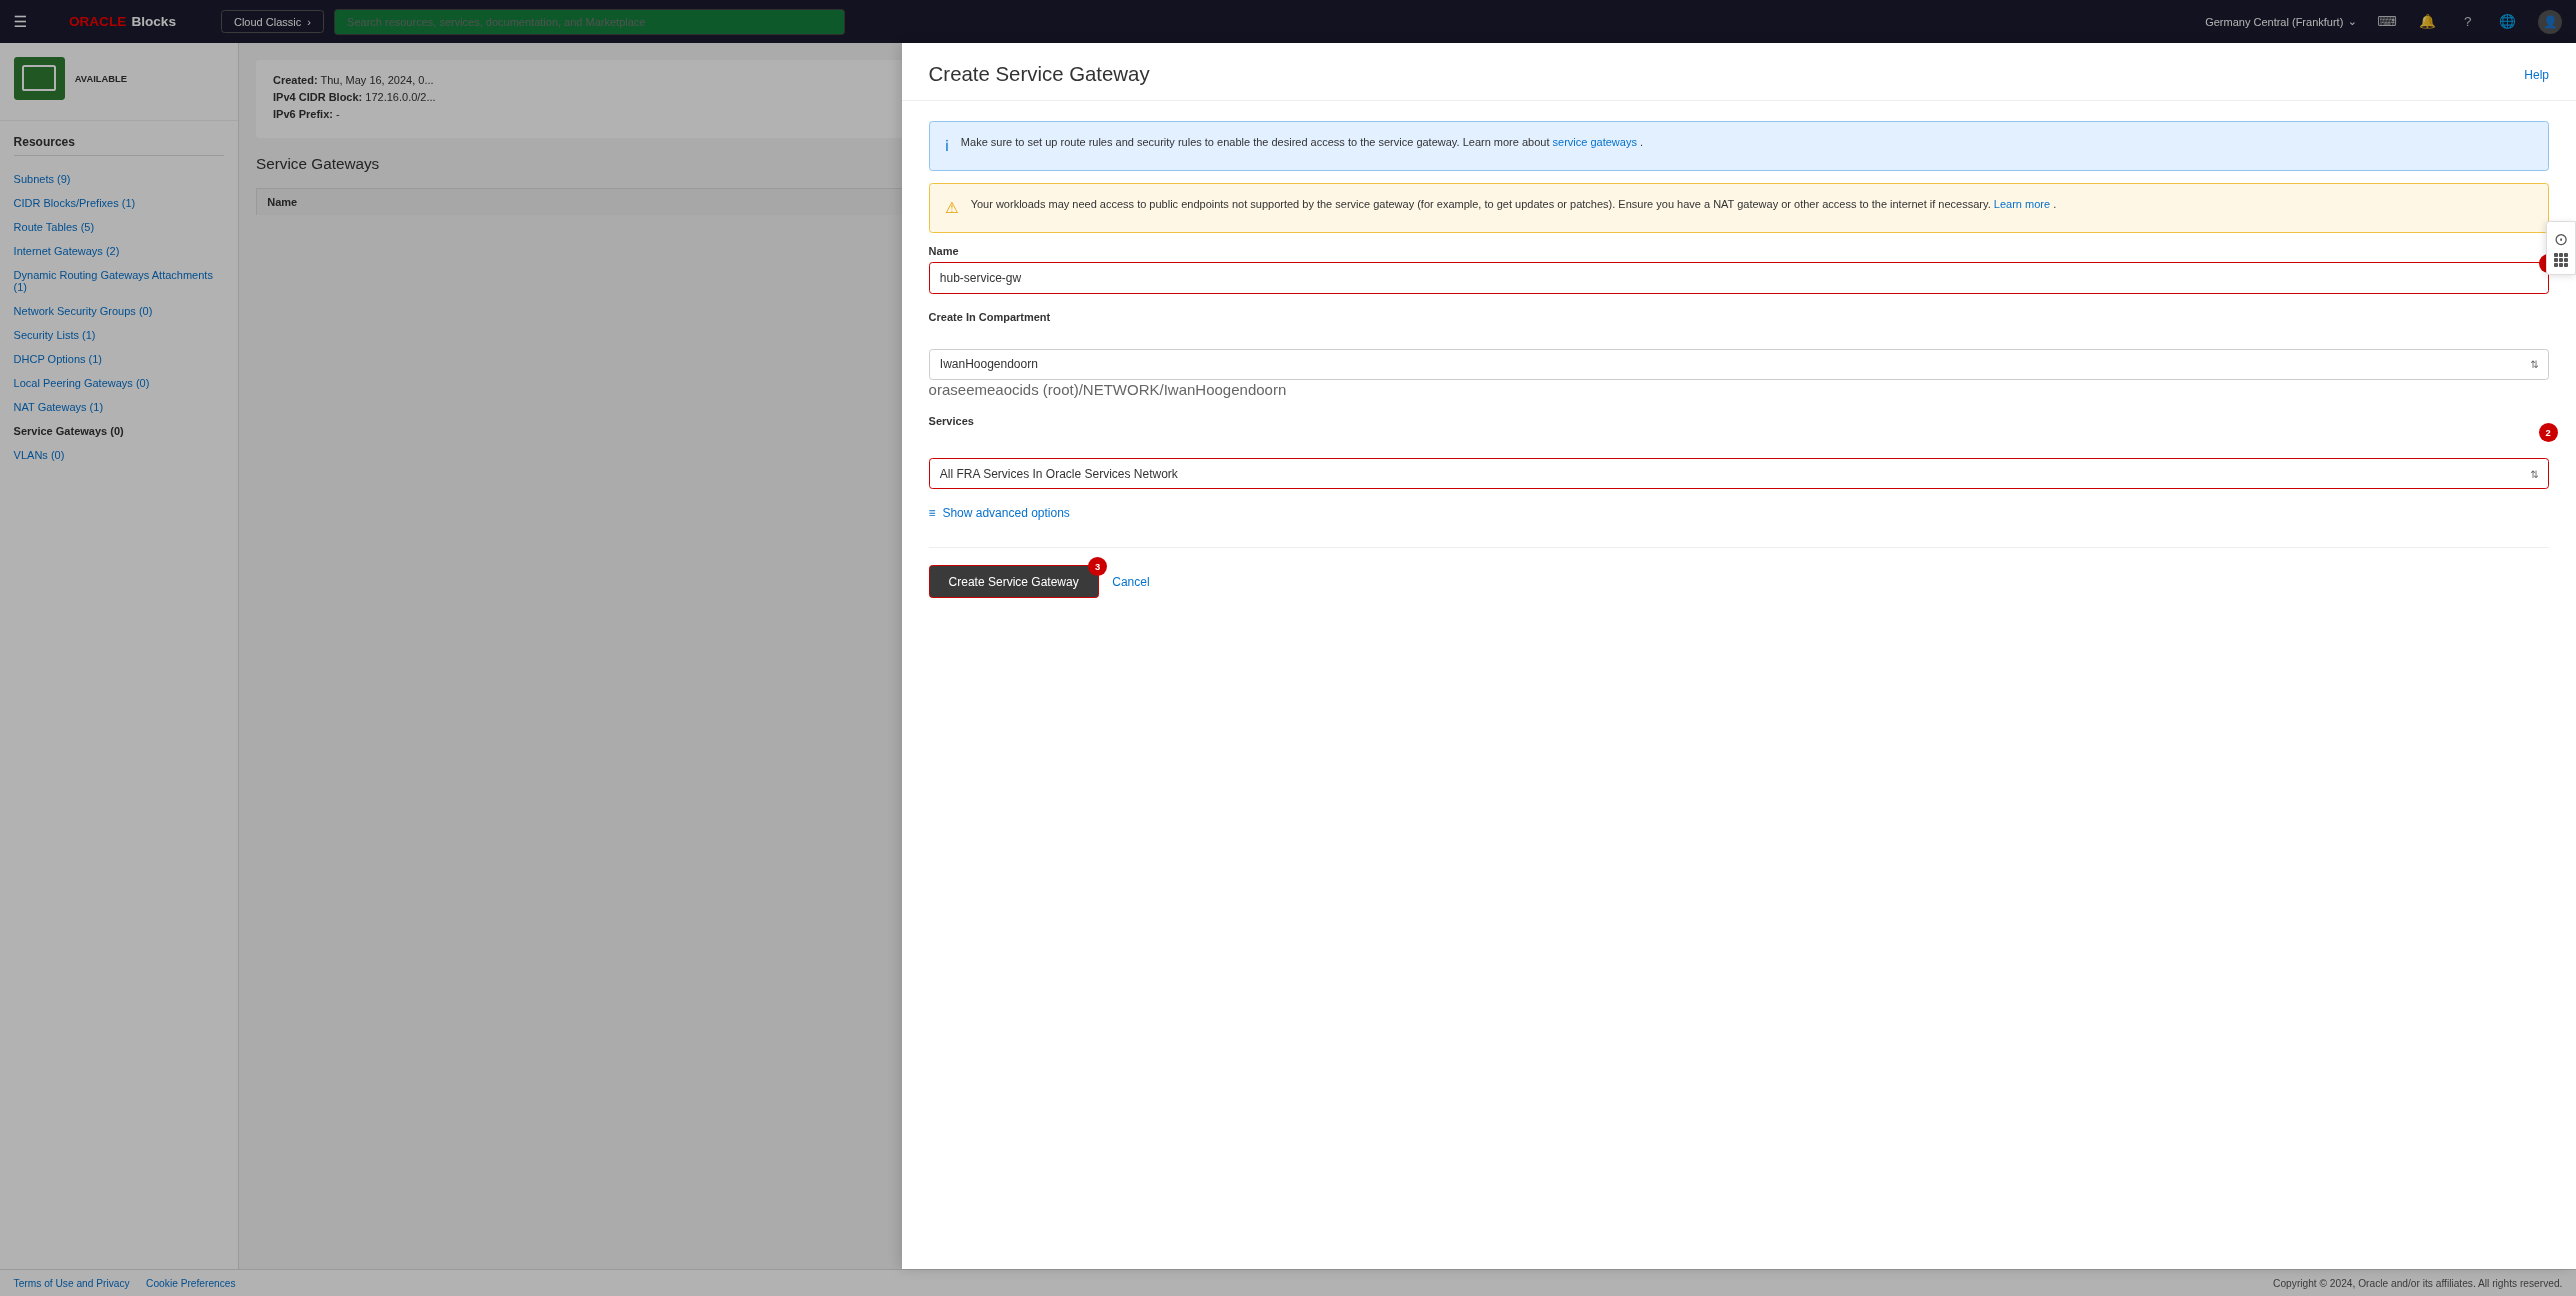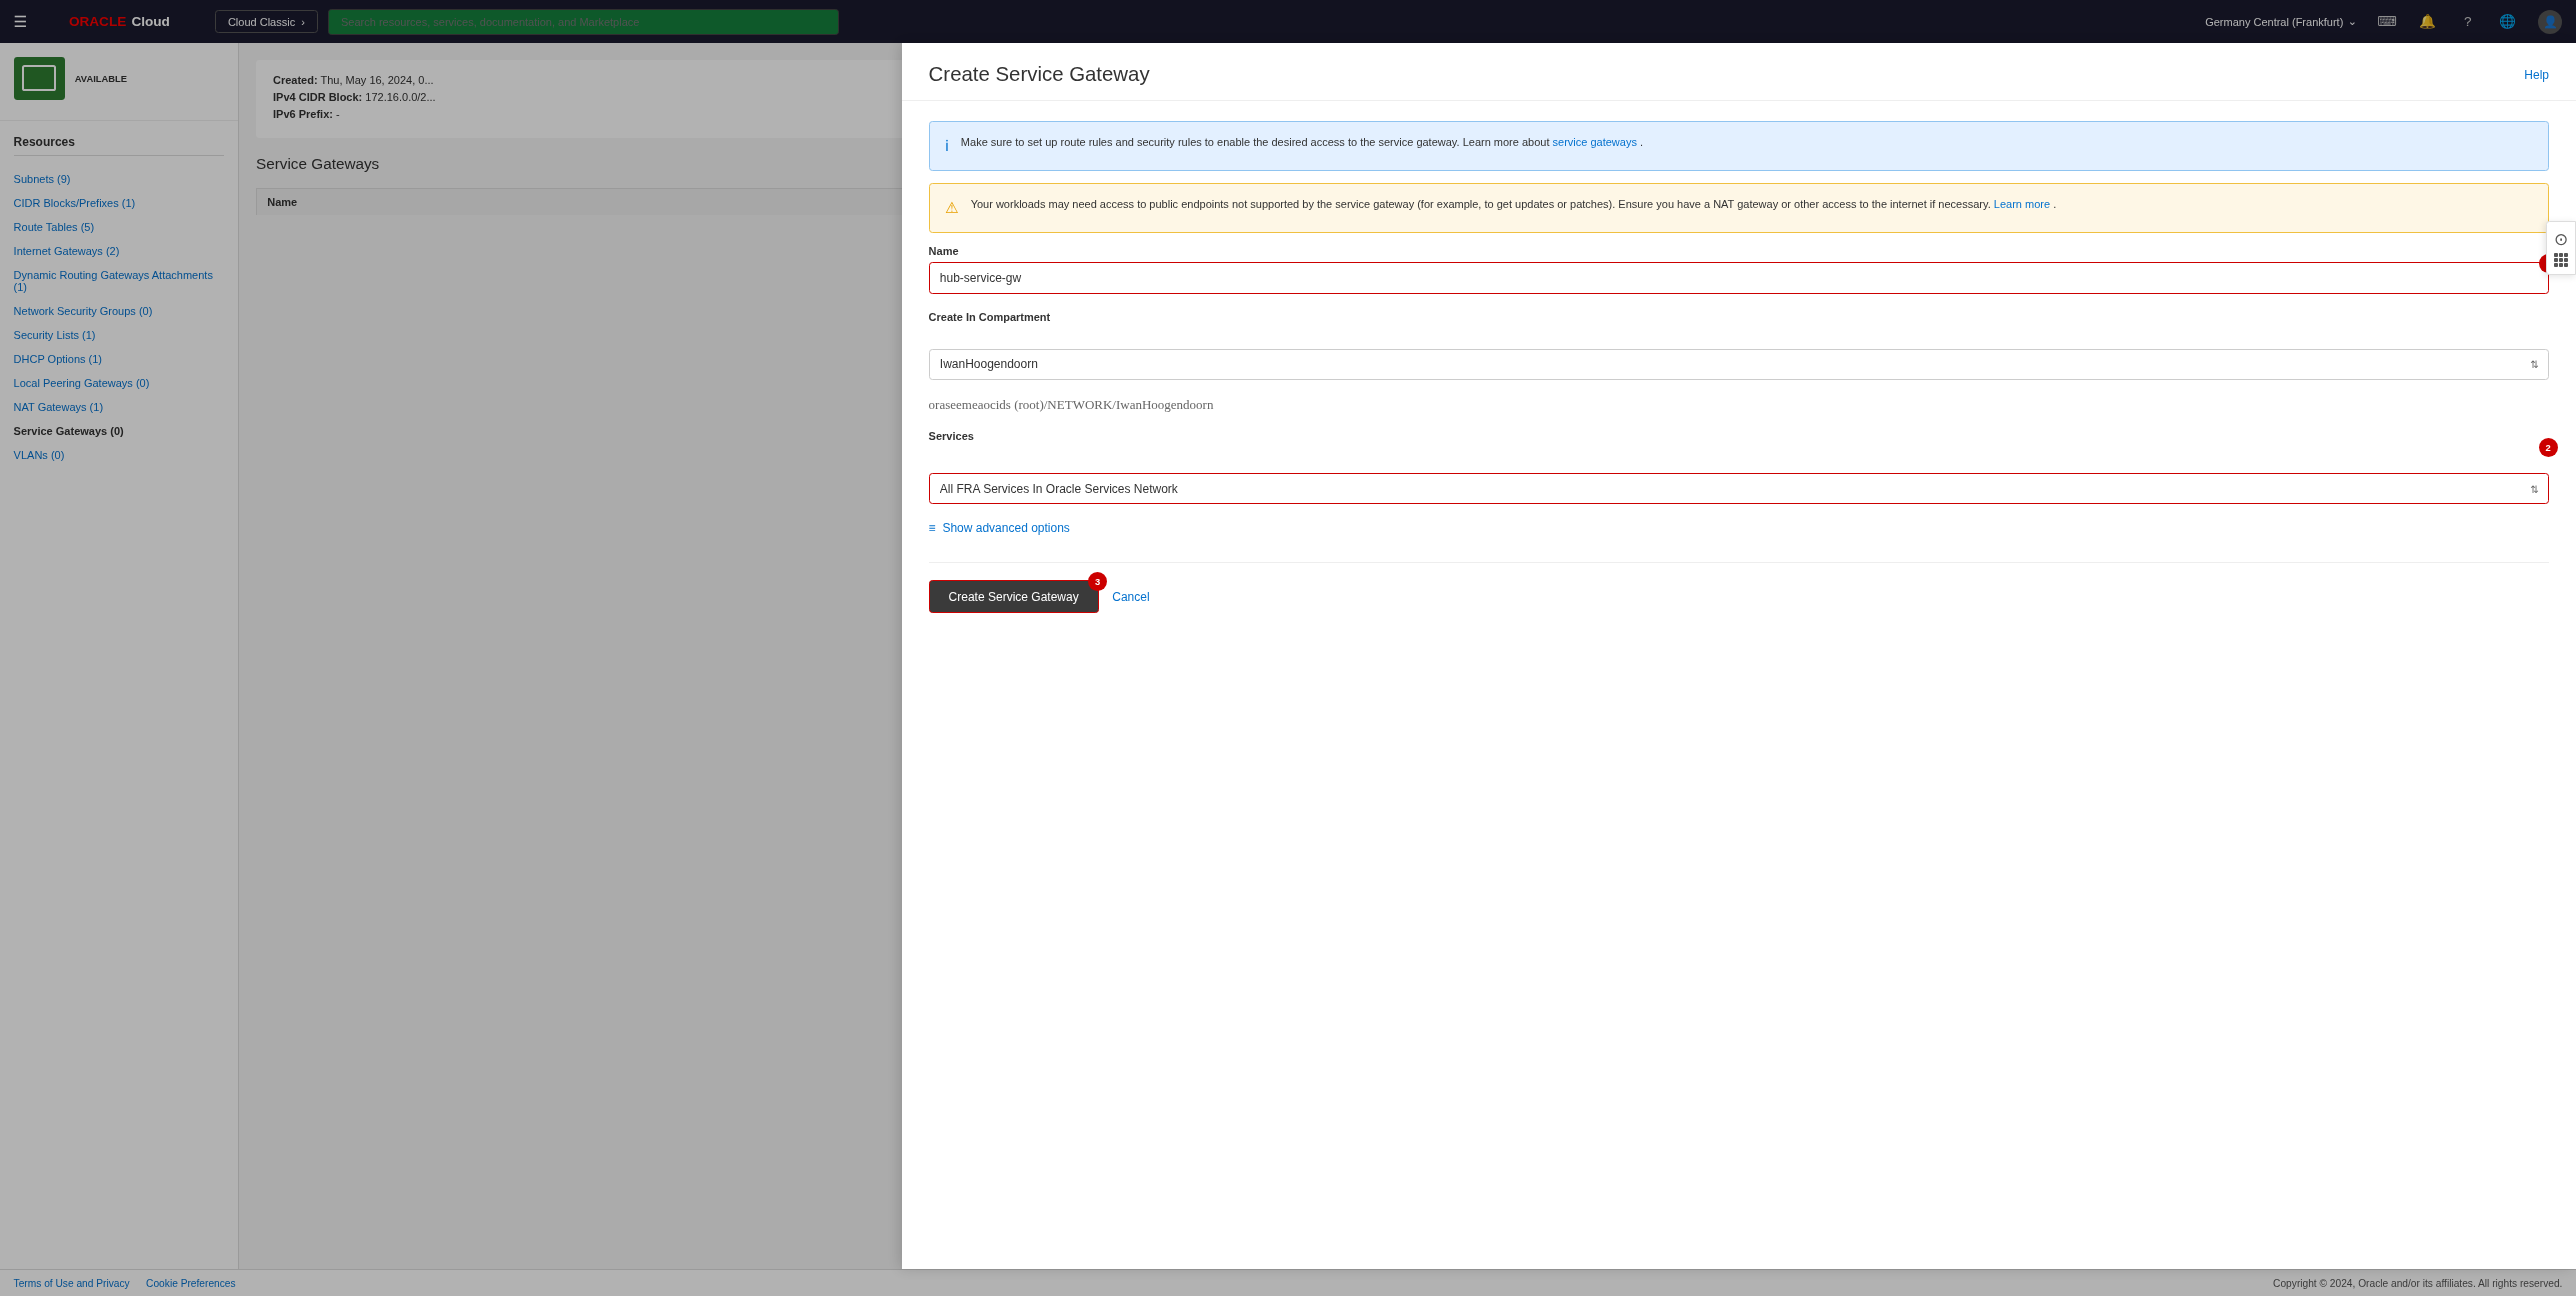--- a/index.html
+++ b/index.html
@@ -89,21 +89,21 @@
     .form-label { font-size: 11px; font-weight: 600; color: #333; margin-bottom: 5.1px; display: block; }
     .form-input {
       width: 100%; border: 0.9px solid #c00; border-radius: 3.4px; padding: 7.7px 10.2px; font-size: 12px; color: #333; outline: none; background: #fff;
     }
     .form-select-wrapper { position: relative; margin-top: 26px; }
     .form-select {
       width: 100%; border: 0.9px solid #ccc; border-radius: 3.4px; padding: 7.7px 31px 7.7px 10.2px; font-size: 12px; color: #333; outline: none; background: #fff; appearance: none; cursor: pointer;
     }
     .form-select-highlighted { border-color: #c00 !important; }
     .select-arrow { position: absolute; right: 10.2px; top: 50%; transform: translateY(-50%); color: #666; pointer-events: none; font-size: 10.2px; }
-    .form-hint { font-size: 13px; color: #666; margin-top: 17px; font-family: Liberation Serif, serif; }
+    .form-hint { font-size: 15px; color: #666; margin-top: 1px; }
 
     
     .step-badge {
       display: inline-flex; align-items: center; justify-content: center; width: 19px; height: 19px; border-radius: 50%; background: #c00; color: #fff; font-size: 9.4px; font-weight: 700; position: absolute; top: -8.5px; right: -8.5px;
     }
     .input-wrapper { position: relative; display: inline-block; width: 100%; }
 
     
     .advanced-link { display: flex; align-items: center; gap: 6.8px; color: #0572ce; cursor: pointer; font-size: 12px; text-decoration: none; margin-bottom: 27px; }
     .advanced-icon { font-size: 12px; }
@@ -126,21 +126,21 @@
     .help-widget-dots { display: grid; grid-template-columns: repeat(3,3.4px); gap: 1.7px; }
     .help-dot { width: 3.4px; height: 3.4px; background: #555; border-radius: 0.9px; }
   </style>
 </head>
 <body>
 
 <div class="top-nav">
   <span class="hamburger-icon">☰</span>
   <div class="oracle-logo">
     <span class="oracle-logo-oracle">ORACLE</span>
-    <span class="oracle-logo-cloud">Cloud</span>
+    <span class="oracle-logo-cloud">Blocks</span>
   </div>
   <button class="cloud-classic-btn">
     <span>Cloud Classic</span>
     <span>›</span>
   </button>
   <input class="search-bar" type="text" placeholder="Search resources, services, documentation, and Marketplace" style="">
   <div class="nav-right">
     <div class="region-selector">
       <span>Germany Central (Frankfurt)</span>
       <span>⌄</span>

